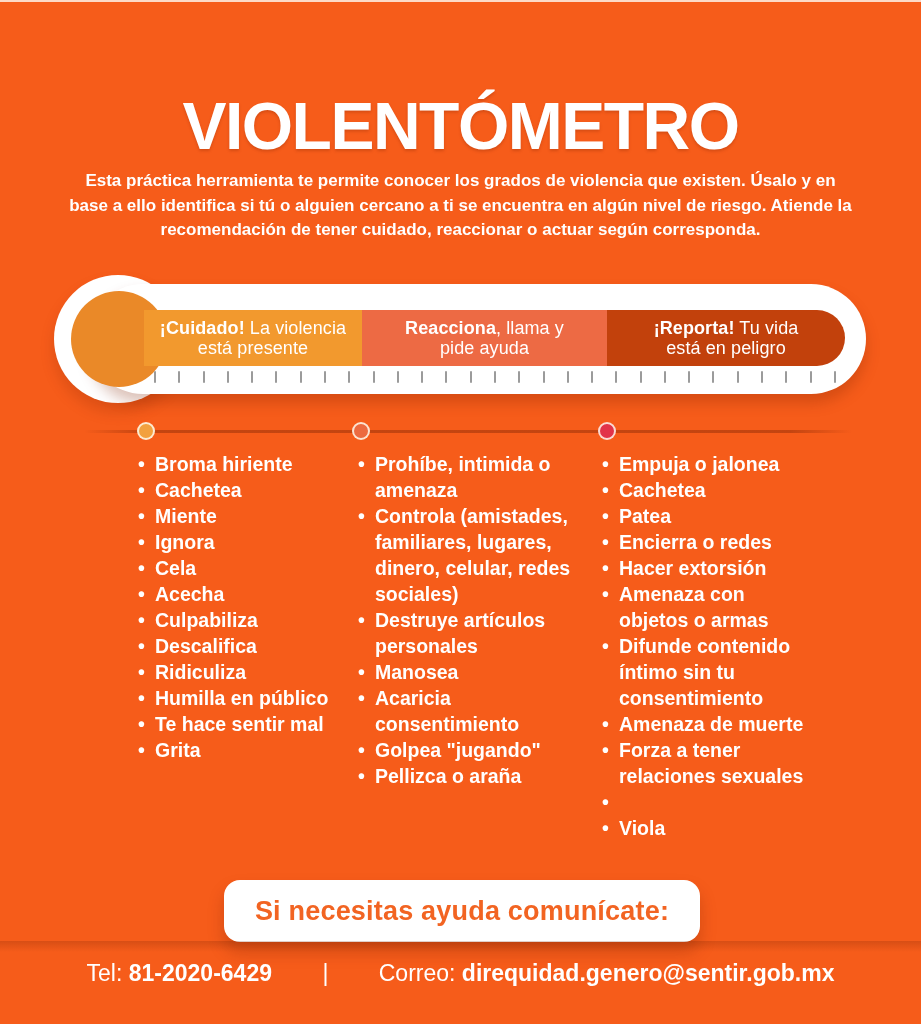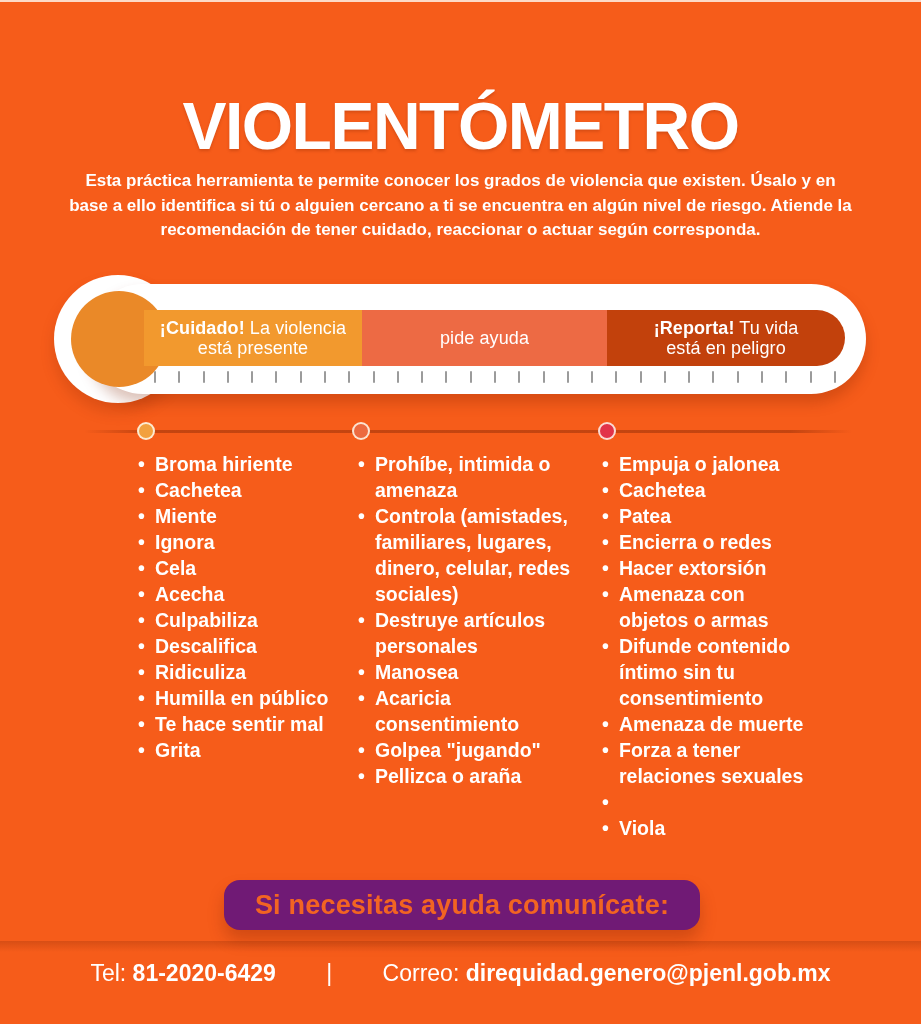--- a/index.html
+++ b/index.html
@@ -61,21 +61,21 @@
   .col{position:absolute;top:451px;color:#fff;font-size:19.5px;font-weight:bold;line-height:26px;}
   .col1{left:138px;width:224px;}
   .col2{left:358px;width:228px;}
   .col3{left:602px;width:216px;}
   .col ul{list-style:none;margin:0;padding:0;}
   .col li{display:flex;align-items:flex-start;}
   .bullet{width:17px;flex:none;}
 
   
   .help-box{
-    position:absolute;left:224px;top:880px;width:476px;height:50px;background:#701a75;
+    position:absolute;left:224px;top:880px;width:476px;height:62px;background:#ffffff;
     border-radius:16px;box-shadow:0 10px 16px rgba(115,30,0,.28);
     display:flex;align-items:center;justify-content:center;
   }
   .help-box .help-text{color:var(--accent,#F26422);font-size:27px;font-weight:bold;letter-spacing:.2px;}
   .footer-shadow{
     position:absolute;left:0;top:941px;width:100%;height:11px;
     background:linear-gradient(180deg,rgba(105,28,0,.22),rgba(105,28,0,0));
   }
   .footer{
     position:absolute;left:0;top:960px;width:100%;text-align:center;
@@ -98,20 +98,21 @@
   <div class="meter">
     <div class="bulb-ring"></div>
     <div class="meter-capsule"></div>
     <div class="bulb" style="background: rgb(234, 137, 40);"></div>
     <div class="band">
         <div class="seg seg1" style="background: rgb(242, 153, 46);">
           <div class="seg-l1"><b>¡Cuidado!</b><span> La violencia</span></div>
           <div class="seg-l2">está presente</div>
         </div>
         <div class="seg seg2" style="background: rgb(237, 106, 68);">
+          <div class="seg-l1"><b>Reacciona</b><span>, llama y</span></div>
           <div class="seg-l2">pide ayuda</div>
         </div>
         <div class="seg seg3" style="background: #c2410c;">
           <div class="seg-l1"><b>¡Reporta!</b><span> Tu vida</span></div>
           <div class="seg-l2">está en peligro</div>
         </div>
       </div>
     <div class="ruler">
         <span class="tick" style="background: rgb(155, 155, 155);"></span>
         <span class="tick" style="background: rgb(155, 155, 155);"></span>
@@ -290,15 +291,15 @@
 
   <div class="footer-shadow"></div>
 
   <div class="footer">
     <span class="lbl">Tel:</span>
     <span> </span>
     <span class="val">81-2020-6429</span>
     <span class="sep">|</span>
     <span class="lbl">Correo:</span>
     <span> </span>
-    <span class="val">direquidad.genero@pjenl.gob.mx</span>
+    <span class="val">direquidad.genero@sentir.gob.mx</span>
   </div>
 </div>
 
 </body></html>

